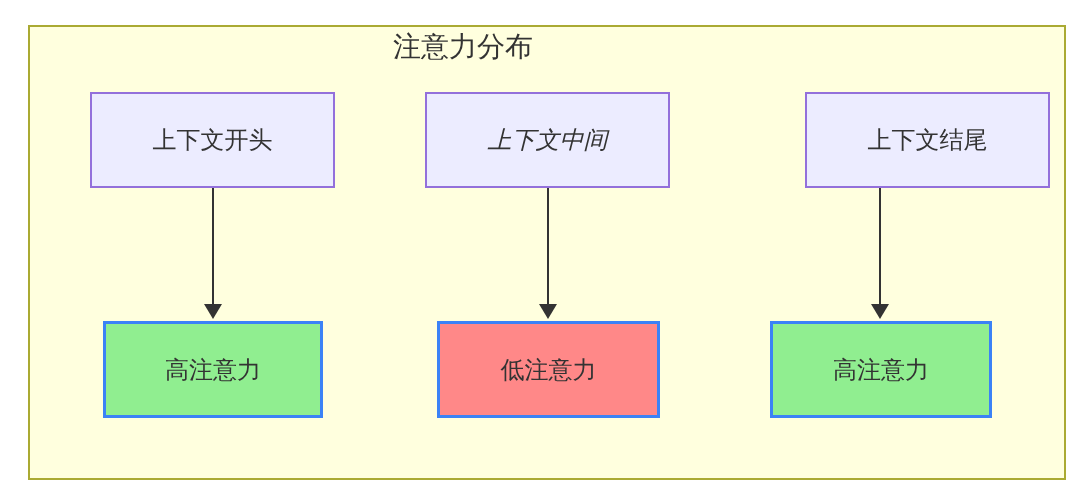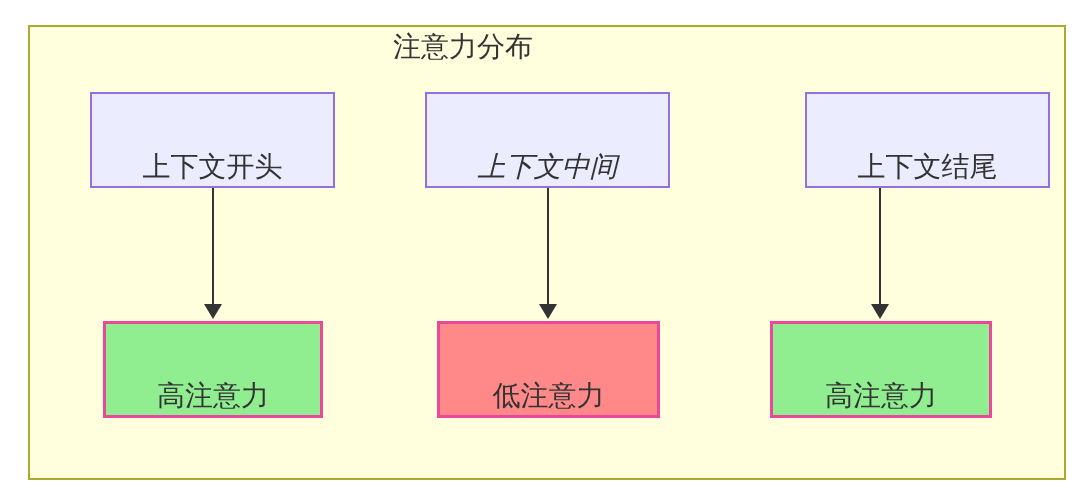--- a/index.html
+++ b/index.html
@@ -28,37 +28,37 @@
     width: 870px;
     text-align: center;
     font-size: 28px;
     line-height: 32px;
     color: #333333;
   }
   .node {
     position: absolute;
     box-sizing: border-box;
     display: flex;
-    align-items: flex-end;
+    align-items: center;
     justify-content: center;
-    font-size: 28px;
+    font-size: 24px;
     color: #333333;
     text-align: center;
   }
   .node-top {
     top: 92px;
     height: 96px;
     width: 245px;
     background: #ECECFF;
     border: 2px solid #9370DB;
   }
   .node-bottom {
     top: 321px;
     height: 97px;
-    border: 3px solid #ec4899;
+    border: 3px solid #3b82f6;
   }
   .node-high { background: #90EE90; }
   .node-low  { background: #FF8888; }
   .pos-a { left: 90px; }
   .pos-b { left: 425px; font-style: italic; }
   .pos-c { left: 757px; margin-left: 48px; }
   .pos-d { left: 103px; width: 220px; }
   .pos-e { left: 437px; width: 223px; }
   .pos-f { left: 770px; width: 222px; }
   .arrows-layer {

